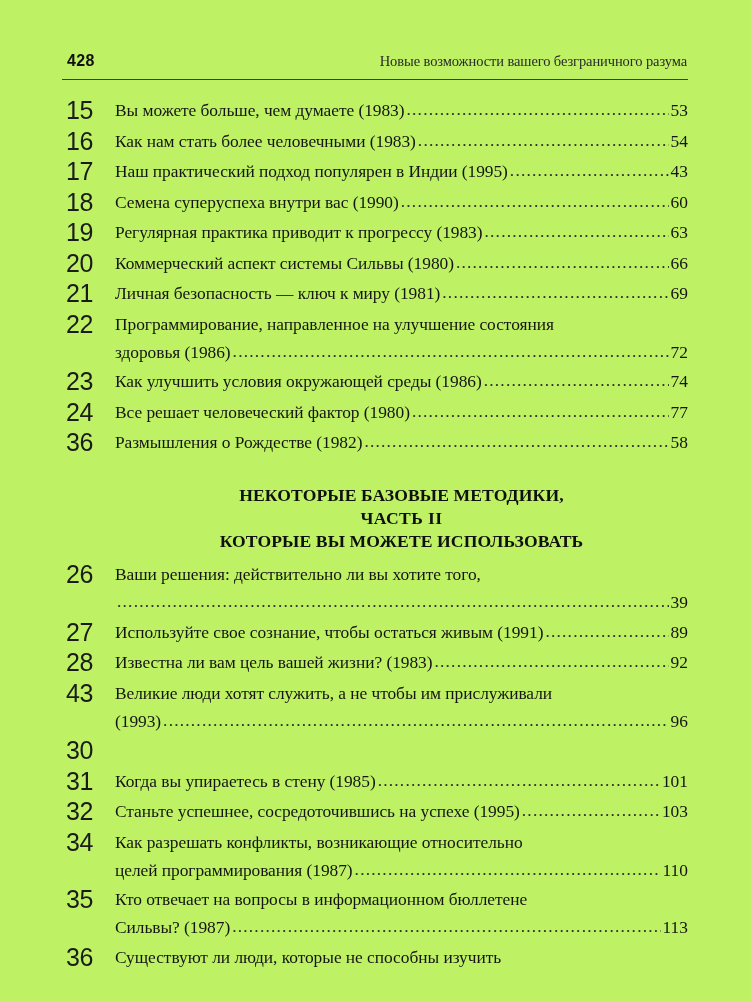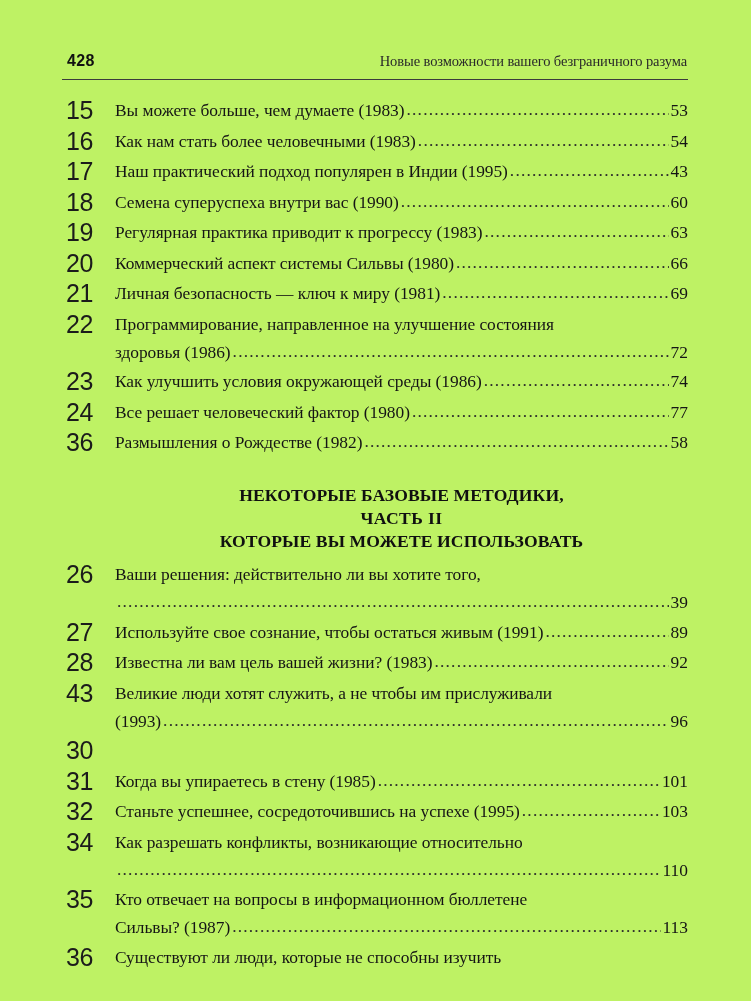--- a/index.html
+++ b/index.html
@@ -352,20 +352,21 @@
             </div>
           </div>
         </div>
         <div class="entry">
           <div class="num">34</div>
           <div class="body">
             <div class="line plain">
               <span class="txt">Как разрешать конфликты, возникающие относительно</span>
             </div>
             <div class="line">
+              <span class="txt">целей программирования (1987)</span>
               <span class="leader"></span>
               <span class="pg">110</span>
             </div>
           </div>
         </div>
         <div class="entry">
           <div class="num">35</div>
           <div class="body">
             <div class="line plain">
               <span class="txt">Кто отвечает на вопросы в информационном бюллетене</span>

